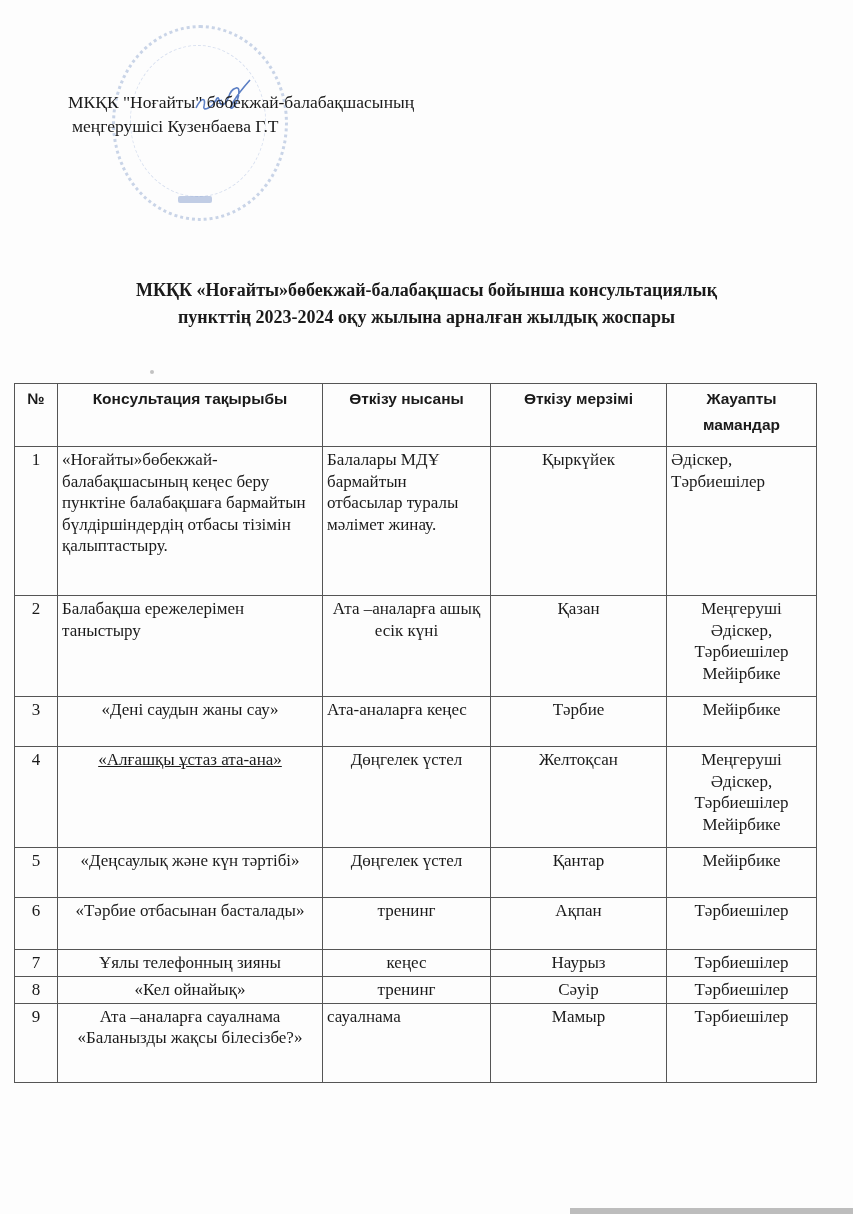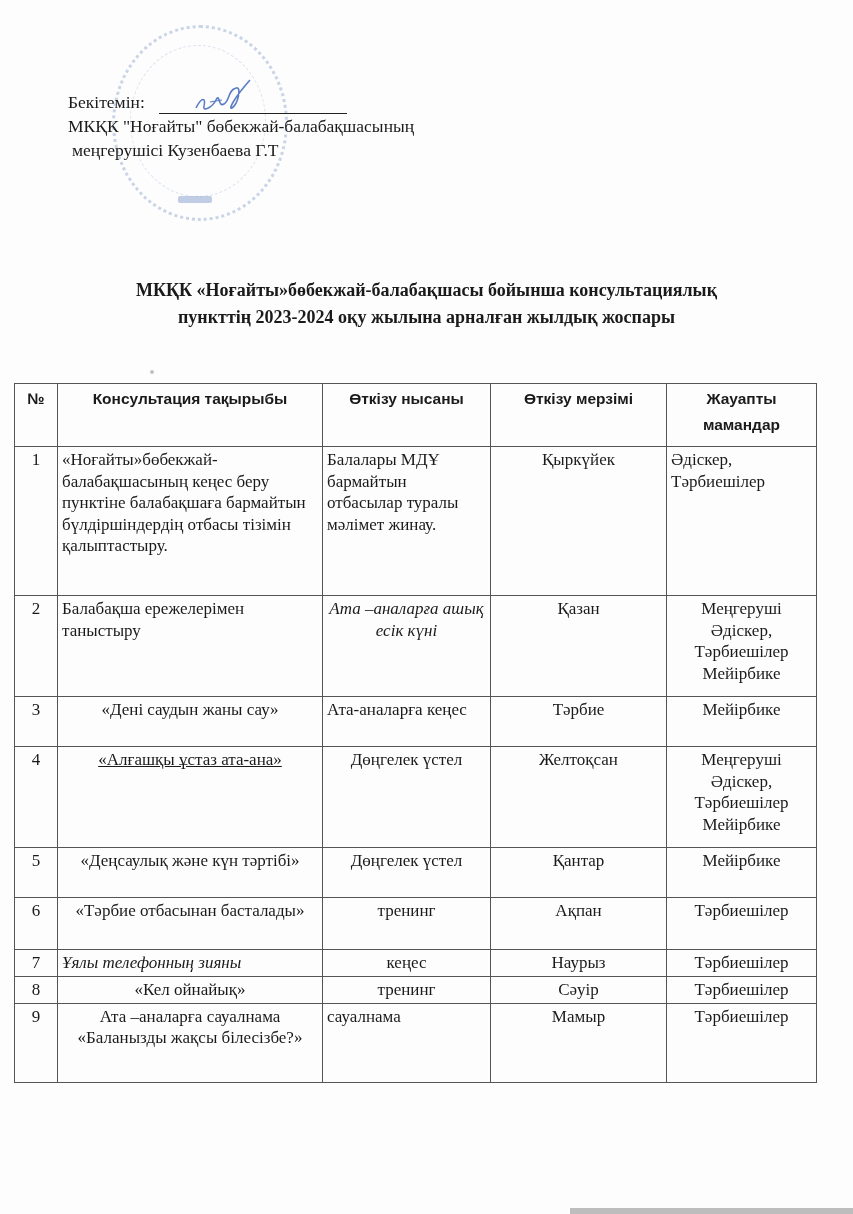--- a/index.html
+++ b/index.html
@@ -59,24 +59,20 @@
 
 <div class="stamp"></div>
 <div class="stamp-inner"></div>
 <div class="stamp-bar"></div>
 <svg class="signature" viewBox="0 0 62 40">
   <path d="M4 30 C10 18, 14 20, 12 28 C10 34, 20 30, 24 22 C28 14, 26 30, 32 26 C38 22, 36 12, 44 10 C50 8, 46 26, 40 30 C36 32, 42 20, 58 2" fill="none" stroke="#5c7fc4" stroke-width="1.6"></path>
   <path d="M18 24 L30 22" stroke="#5c7fc4" stroke-width="1.2"></path>
 </svg>
 
 <div class="approve">
-  <div class="line1">
-    <span>Бекітемін:</span>
-    <span class="sig-line"></span>
-  </div>
   <div>МКҚК  "Ноғайты" бөбекжай-балабақшасының</div>
   <div class="l3">меңгерушісі Кузенбаева Г.Т</div>
 </div>
 
 <div class="title">
   <div>МКҚК «Ноғайты»бөбекжай-балабақшасы бойынша консультациялық</div>
   <div>пункттің  2023-2024 оқу  жылына арналған   жылдық  жоспары</div>
 </div>
 
 <div class="specks"></div>
@@ -103,21 +99,21 @@
     <td class="c-num">1</td>
     <td class="c-topic" style="text-align: left;">«Ноғайты»бөбекжай-балабақшасының кеңес беру пунктіне балабақшаға бармайтын бүлдіршіндердің отбасы тізімін қалыптастыру.</td>
     <td style="text-align: left;">Балалары МДҰ бармайтын отбасылар туралы мәлімет жинау.</td>
     <td class="center">Қыркүйек</td>
     <td class="center" style="text-align: left; white-space: pre-line;">Әдіскер,
 Тәрбиешілер</td>
   </tr>
       <tr style="height: 101px;">
     <td class="c-num">2</td>
     <td class="c-topic" style="text-align: left;">Балабақша ережелерімен таныстыру</td>
-    <td style="text-align: center; font-style: italic;">Ата –аналарға ашық есік күні</td>
+    <td style="text-align: center;">Ата –аналарға ашық есік күні</td>
     <td class="center">Қазан</td>
     <td class="center" style="text-align: center; white-space: pre-line;">Меңгеруші Әдіскер, Тәрбиешілер Мейірбике</td>
   </tr>
       <tr style="height: 50px;">
     <td class="c-num">3</td>
     <td class="c-topic" style="text-align: center;">«Дені саудын жаны сау»</td>
     <td style="text-align: left;">Ата-аналарға кеңес</td>
     <td class="center">Тәрбие</td>
     <td class="center" style="text-align: center; white-space: pre-line;">Мейірбике</td>
   </tr>
@@ -137,21 +133,21 @@
   </tr>
       <tr style="height: 52px;">
     <td class="c-num">6</td>
     <td class="c-topic" style="text-align: center;">«Тәрбие отбасынан басталады»</td>
     <td style="text-align: center;">тренинг</td>
     <td class="center">Ақпан</td>
     <td class="center" style="text-align: center; white-space: pre-line;">Тәрбиешілер</td>
   </tr>
       <tr style="height: 25px;">
     <td class="c-num">7</td>
-    <td class="c-topic" style="text-align: left; font-style: italic;">Ұялы телефонның зияны</td>
+    <td class="c-topic" style="text-align: center;">Ұялы телефонның зияны</td>
     <td style="text-align: center;">кеңес</td>
     <td class="center">Наурыз</td>
     <td class="center" style="text-align: center; white-space: pre-line;">Тәрбиешілер</td>
   </tr>
       <tr style="height: 27px;">
     <td class="c-num">8</td>
     <td class="c-topic" style="text-align: center;">«Кел ойнайық»</td>
     <td style="text-align: center;">тренинг</td>
     <td class="center">Сәуір</td>
     <td class="center" style="text-align: center; white-space: pre-line;">Тәрбиешілер</td>

